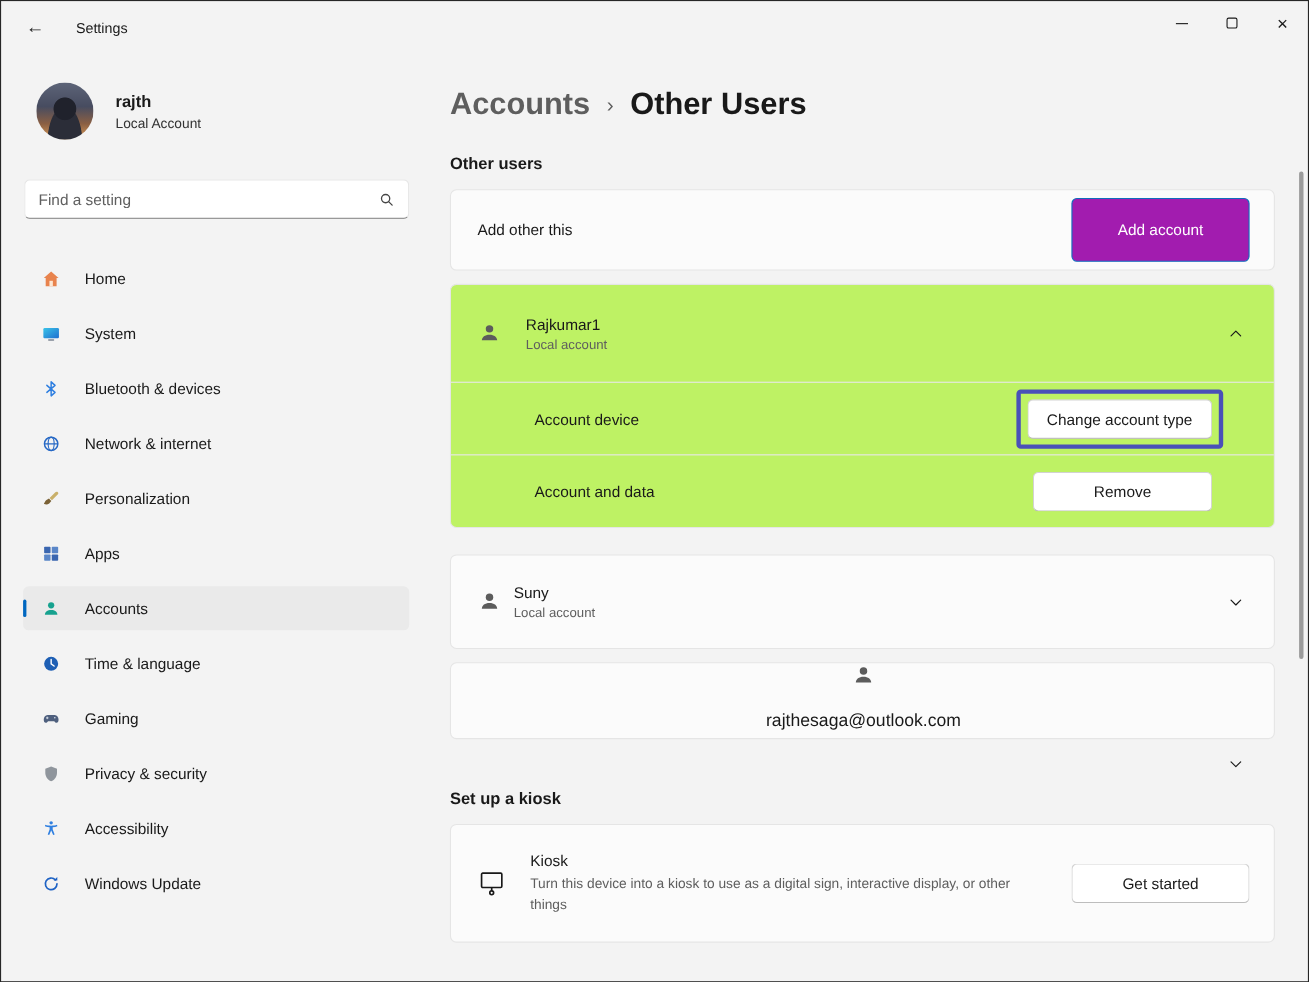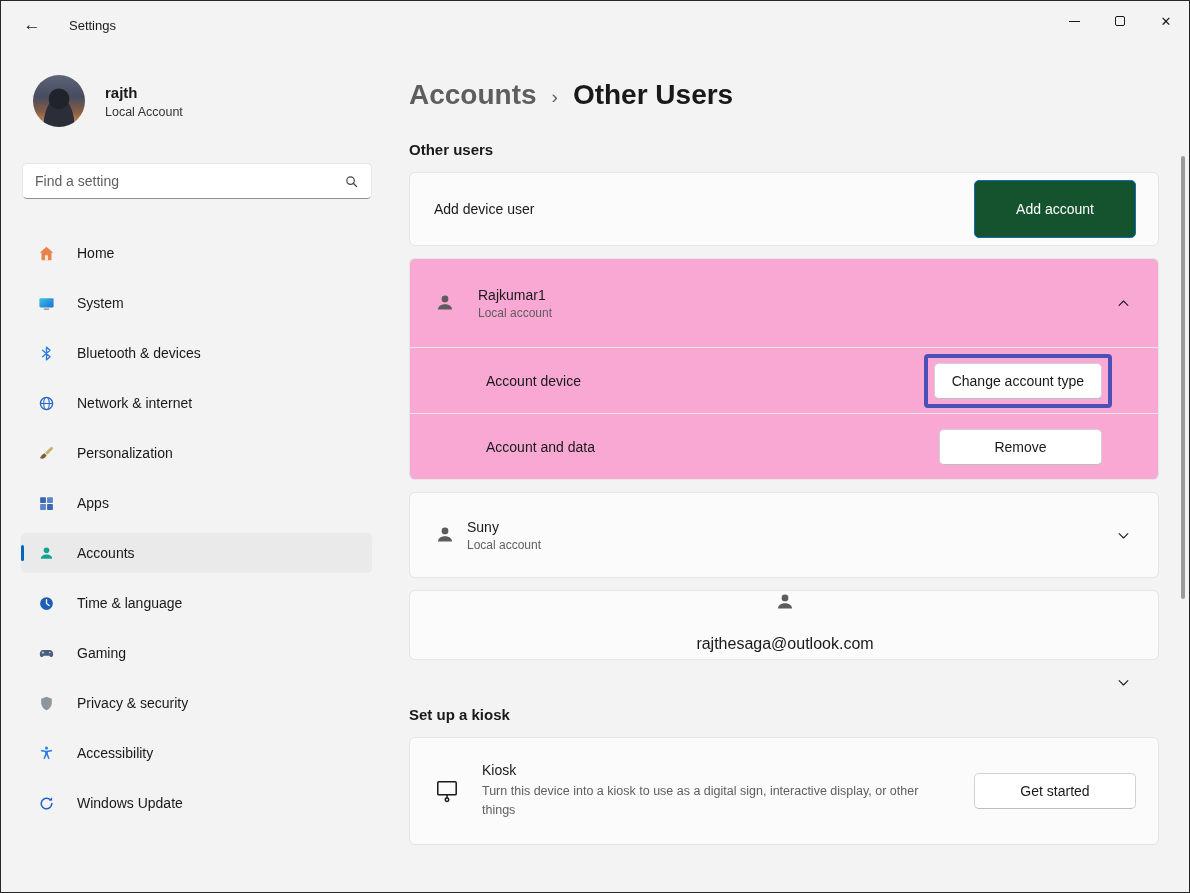--- a/index.html
+++ b/index.html
@@ -61,26 +61,26 @@
   .crumb-current { color:#191919; }
 
   .section-heading { font-size:15px; font-weight:700; margin:30px 0 14px 0; }
   .section-heading.kiosk-h { margin-top:46px; }
 
   .card { background:#fbfbfb; border:1px solid #e5e5e5; border-radius:6px;
     display:flex; align-items:center; padding:0 22px 0 24px; margin-bottom:12px; }
   .row-add { height:74px; font-size:14px; }
 
   .btn { font-size:14px; border-radius:5px; text-align:center; font-family:inherit; cursor:default; }
-  .btn-primary { background:#14532d; color:#fff; border:1px solid #0f6cbd; padding:20px 0;
+  .btn-primary { background:#a21caf; color:#fff; border:1px solid #0f6cbd; padding:20px 0;
     min-width:162px; margin-left:auto; }
   .btn-std { background:#fff; border:1px solid #d2d2d2; border-bottom-color:#bdbdbd;
     color:#191919; padding:9px 0; }
 
-  .expander { background:#f9a8d4; border:1px solid #e5e5e5; border-radius:6px; margin-bottom:12px; }
+  .expander { background:#bef264; border:1px solid #e5e5e5; border-radius:6px; margin-bottom:24px; }
   .exp-header { display:flex; align-items:center; height:88px; padding:0 22px 0 24px; gap:22px; }
   .acct-text .acct-name { font-size:14px; }
   .acct-text .acct-sub { font-size:12px; color:#5e5e5e; margin-top:3px; }
   .chev { margin-left:auto; width:26px; display:flex; justify-content:center; }
   .user-glyph { width:22px; height:22px; flex:0 0 22px; }
 
   .exp-row { display:flex; align-items:center; height:66px; padding:0 56px 0 76px;
     border-top:1px solid #e8e8e8; font-size:14px; }
   .change-wrap { margin-left:auto; position:relative; }
   .btn-change { padding:9px 17px; }
@@ -267,21 +267,21 @@
     <main class="main">
       <div class="breadcrumb">
         <span class="crumb-root">Accounts</span>
         <span class="crumb-sep">›</span>
         <span class="crumb-current">Other Users</span>
       </div>
 
       <div class="section-heading">Other users</div>
 
       <div class="card row-add">
-        <span>Add device user</span>
+        <span>Add other this</span>
         <button class="btn btn-primary">Add account</button>
       </div>
 
       <div class="expander">
         <div class="exp-header">
           <span class="user-glyph">
             <svg viewBox="0 0 24 24">
                 <circle cx="12" cy="7.6" r="3.7" fill="#5c5c5c"></circle>
                 <path d="M12 13.4c-4.5 0-7.6 2.4-7.6 5.6h15.2c0-3.2-3.1-5.6-7.6-5.6z" fill="#5c5c5c"></path>
               </svg>

